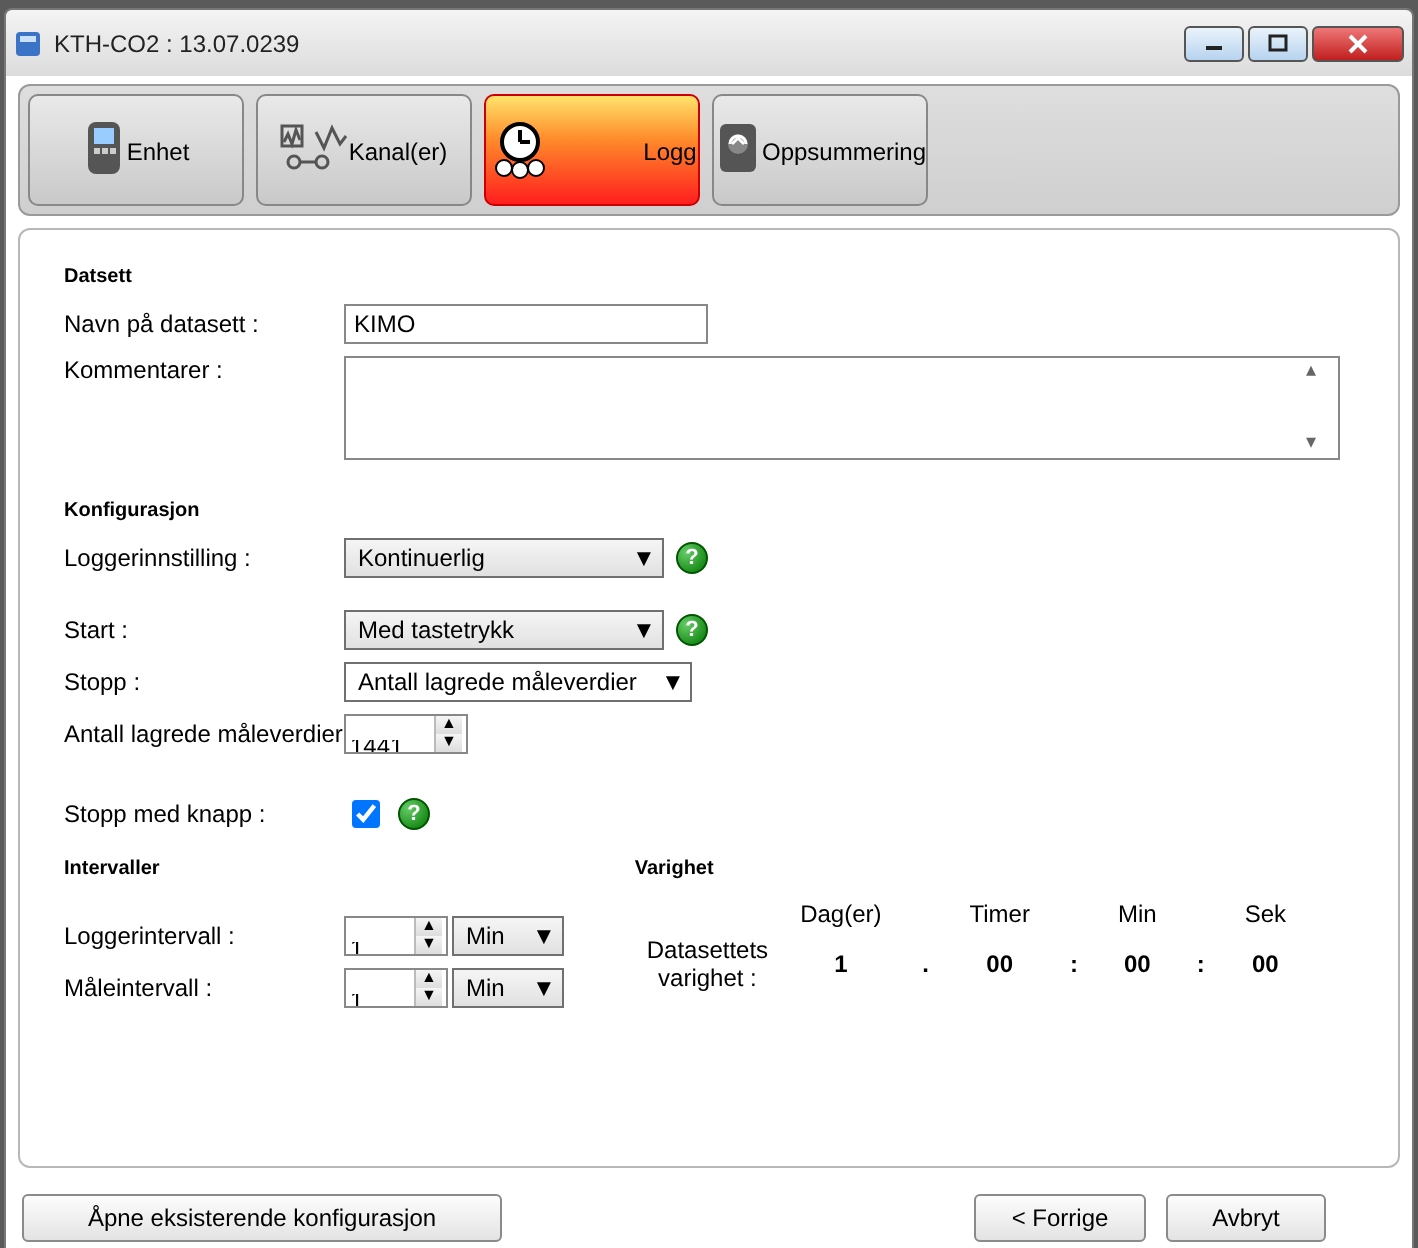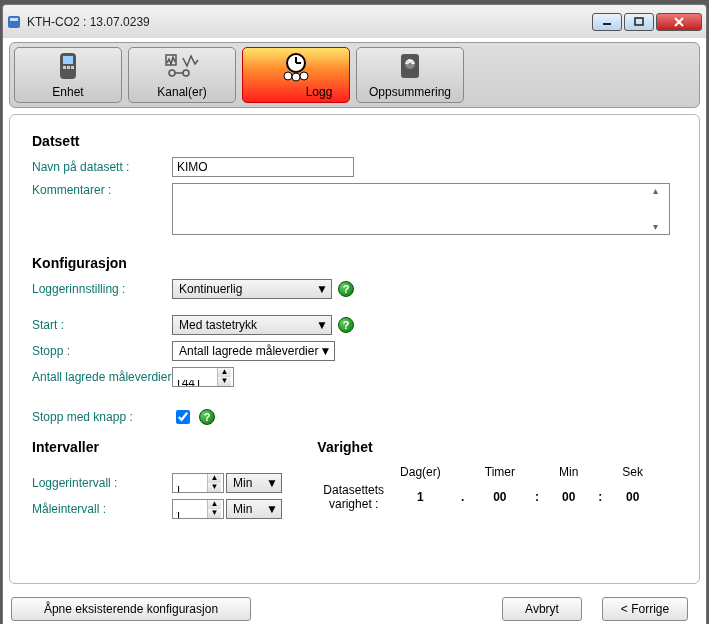--- a/index.html
+++ b/index.html
@@ -10,57 +10,57 @@
 .titlebar .title-text { flex: 1; color: #222; }
 .win-btns { display: flex; gap: 2px; }
 .win-btn { width: 30px; height: 18px; border: 1px solid #555; border-radius: 3px; display: flex; align-items: center; justify-content: center; background: linear-gradient(#fdfdfd,#cfcfcf); cursor: default; }
 .win-btn.close { background: linear-gradient(#e77,#c11f1f); color: #fff; width: 46px; }
 .win-btn.min, .win-btn.max { background: linear-gradient(#eaf3fb,#b7d3ef); }
 .win-btn svg { width: 12px; height: 10px; }
 
 .client { background: #fff; border: 1px solid #777; border-top: none; padding: 4px 6px 6px 6px; height: 592px; position: relative; }
 
 .tab-strip { height: 66px; background: linear-gradient(#dedede,#cfcfcf); border: 1px solid #9a9a9a; border-radius: 6px; padding: 4px; display: flex; gap: 6px; margin-bottom: 6px; }
-.tab { width: 108px; border: 1px solid #888; border-radius: 5px; background: linear-gradient(#e9e9e9,#c9c9c9); display: flex; flex-direction: column; align-items: center; justify-content: center; cursor: pointer; }
+.tab { width: 108px; border: 1px solid #888; border-radius: 5px; background: linear-gradient(#e9e9e9,#c9c9c9); display: flex; flex-direction: row; align-items: center; justify-content: center; cursor: pointer; }
 .tab.active { background: linear-gradient(#ffe36b 0%, #ff8b2b 40%, #ff1e1e 100%); border-color: #c00; }
 .tab .icon-slot { height: 32px; display: flex; align-items: center; justify-content: center; }
 .tab .tab-label { font-weight: 500; color: #000; margin-top: 2px; }
 .tab.active .tab-label { color: #000; padding-left: 46px; }
 
 .panel { border: 1px solid #b8b8b8; border-radius: 6px; background: #fff; padding: 18px 22px 14px 22px; height: 470px; position: relative; }
-.section-title { font-size: 14px; font-weight: bold; color: #000; margin-bottom: 8px; }
+.section-title { font-size: 10px; font-weight: bold; color: #000; margin-bottom: 8px; }
 .row { display: flex; align-items: center; margin-bottom: 6px; }
-.row .lbl { width: 140px; color: #0f766e; }
+.row .lbl { width: 140px; color: #000000; }
 .txtin { border: 1px solid #888; height: 20px; padding: 1px 4px; background: #fff; }
 .txtarea-wrap { display: flex; position: relative; }
 .txtarea { border: 1px solid #888; width: 498px; height: 52px; padding: 2px 4px; background: #fff; resize: none; }
 .ta-spin { position: absolute; right: 3px; top: 3px; bottom: 3px; width: 14px; display: flex; flex-direction: column; justify-content: space-between; color: #666; }
 .ta-spin span { line-height: 1; font-size: 10px; }
 
-.combo { border: 1px solid #707070; height: 20px; background: linear-gradient(#f5f5f5,#e1e1e1); display: inline-flex; align-items: center; padding: 0 2px 0 6px; min-width: 160px; position: relative; cursor: pointer; }
+.combo { border: 1px solid #707070; height: 20px; background: linear-gradient(#f5f5f5,#e1e1e1); display: inline-flex; align-items: center; padding: 0 2px 0 6px; min-width: 160px; position: relative; cursor: pointer; gap: 11px; }
 .combo .combo-txt { flex: 1; }
 .combo .combo-arrow { width: 14px; text-align: center; }
 .combo.sunken { background: #fff; }
 
 .help-dot { width: 16px; height: 16px; border-radius: 50%; background: radial-gradient(circle at 30% 30%, #6c6, #070); color: #fff; display: inline-flex; align-items: center; justify-content: center; font-weight: bold; font-size: 11px; margin-left: 6px; cursor: pointer; border: 1px solid #050; }
 
 .spin { border: 1px solid #888; height: 20px; width: 62px; display: inline-flex; align-items: stretch; background: #fff; }
 .spin input { border: none; width: 44px; padding: 0 2px; font-size: 12px; margin-top: 12px; }
 .spin .sp-btns { width: 14px; display: flex; flex-direction: column; border-left: 1px solid #bbb; }
 .spin .sp-btns span { flex: 1; font-size: 8px; line-height: 1; text-align: center; background: linear-gradient(#f5f5f5,#ddd); cursor: pointer; }
 
 .cols { display: flex; gap: 30px; margin-top: 12px; }
 .col { flex: 1; }
 .dur-table { margin-top: 6px; }
 .dur-table th { font-weight: normal; color: #000; padding: 0 10px; text-align: center; }
 .dur-table td { padding: 2px 4px; text-align: center; }
 .dur-label { width: 130px; text-align: right; }
 .dur-val { font-weight: bold; }
 
-.bottom-bar { position: absolute; left: 8px; right: 8px; bottom: 8px; display: flex; align-items: center; }
+.bottom-bar { position: absolute; left: 8px; right: 23px; bottom: 8px; display: flex; align-items: center; }
 .btn { border: 1px solid #8a8a8a; background: linear-gradient(#fdfdfd,#e3e3e3); height: 24px; padding: 0 12px; border-radius: 3px; cursor: pointer; }
 .btn.primary { border: 1px solid #2f6fb5; box-shadow: 0 0 0 1px #88b5e5 inset; }
 .spacer { flex: 1; }
 
 input[type=checkbox] { width: 14px; height: 14px; }
 </style>
 </head>
 <body>
 
 <div class="titlebar">
@@ -273,17 +273,17 @@
         </tbody>
           </table>
       </div>
     </div>
 
   </div>
 
   <div class="bottom-bar">
     <button class="btn" style="width:240px">Åpne eksisterende konfigurasjon</button>
     <div class="spacer"></div>
+    <button class="btn" style="width:86px;margin-right:10px">&lt; Forrige</button>
     <button class="btn" style="width:80px;margin-right:20px">Avbryt</button>
-    <button class="btn" style="width:86px;margin-right:10px">&lt; Forrige</button>
   </div>
 
 </div>
 
 </body></html>

